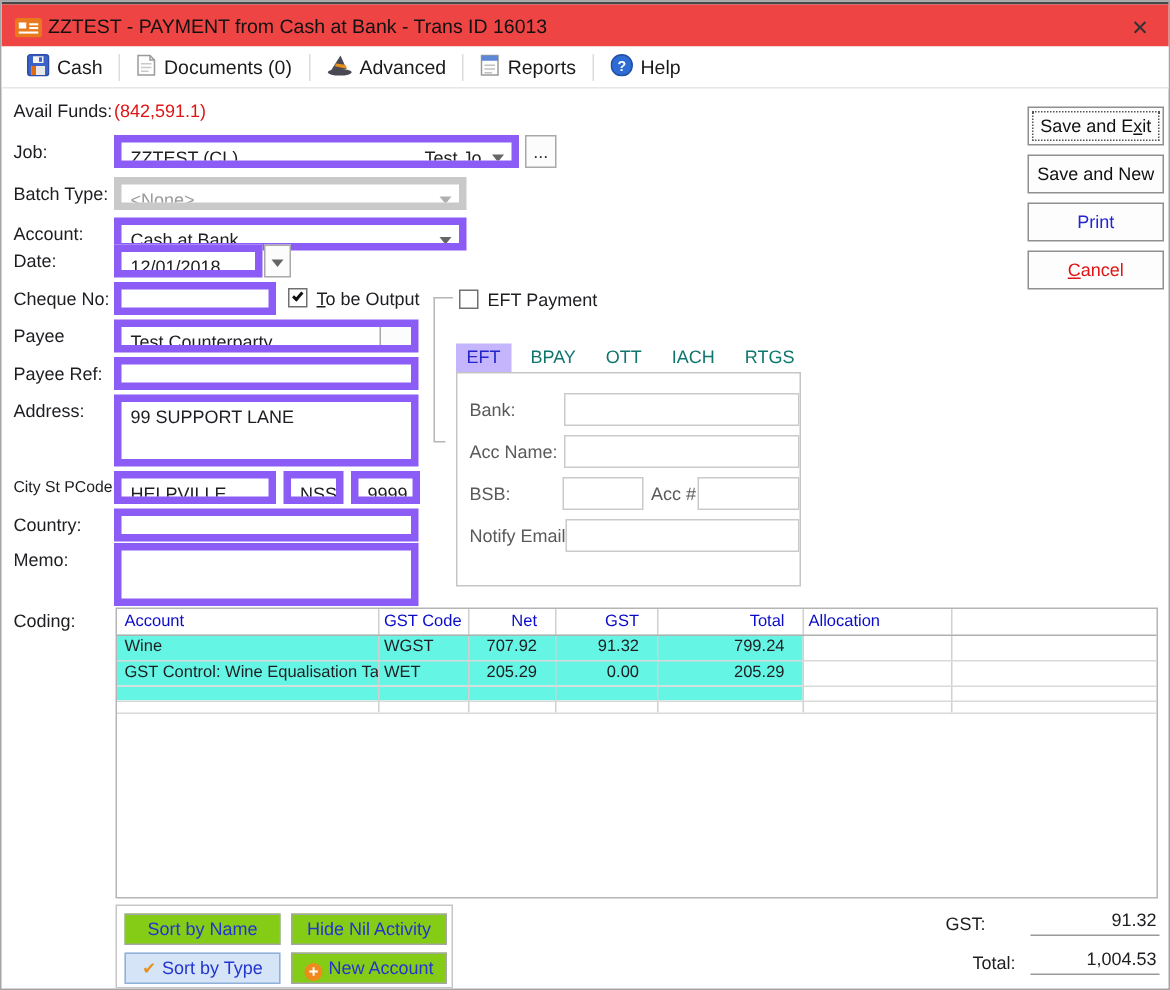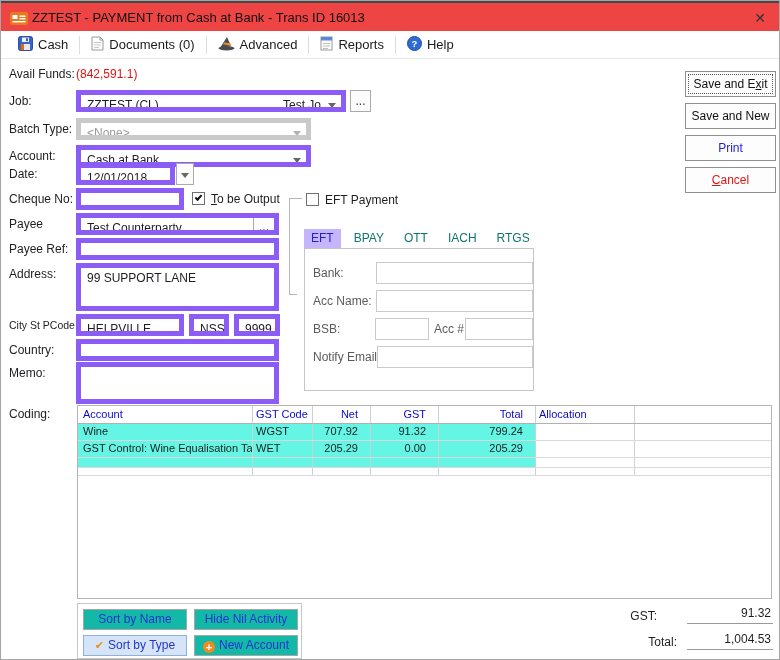--- a/index.html
+++ b/index.html
@@ -49,21 +49,21 @@
   .c-gstcode { width:60px; padding-left:4px; }
   .c-net { width:58px; text-align:right; padding-right:12px; }
   .c-gst { width:68px; text-align:right; padding-right:12px; }
   .c-total { width:97px; text-align:right; padding-right:12px; }
   .c-alloc { width:99px; padding-left:4px; }
   .thead .cell { color:#0a0ac8; }
   .vline { position:absolute; top:0; width:1px; height:69px; background:#d0d0d0; }
   .hline { position:absolute; left:0; width:693px; height:1px; background:#d9d9d9; }
 
   .sort-group { position:absolute; left:76px; top:602px; width:225px; height:56px; border:1px solid #c6c6c6; }
-  .sort-btn { position:absolute; width:104px; height:21px; border:1px solid #a6a6a6; background:#14b8a6; color:#2335cf; font-size:12px; text-align:center; line-height:19px; white-space:nowrap; }
+  .sort-btn { position:absolute; width:104px; height:21px; border:1px solid #a6a6a6; background:#84cc16; color:#2335cf; font-size:12px; text-align:center; line-height:19px; white-space:nowrap; }
   .sort-btn.selected { background:#d5e4f7; border-color:#8fb0d8; }
   .sort-btn .ic { margin-right:4px; }
   .wand { color:#e8901c; font-size:11px; }
   .plus-circle { display:inline-block; width:12px; height:12px; border-radius:50%; background:#f08a1d; color:#fff; font-size:11px; line-height:12px; text-align:center; vertical-align:-2px; font-weight:bold; }
 
   .tot-lbl { position:absolute; width:56px; text-align:right; white-space:nowrap; }
   .tot-val { position:absolute; left:686px; width:86px; height:20px; border-bottom:1px solid #9a9a9a; text-align:right; padding-right:2px; line-height:18px; }
 </style>
 </head>
 <body>

